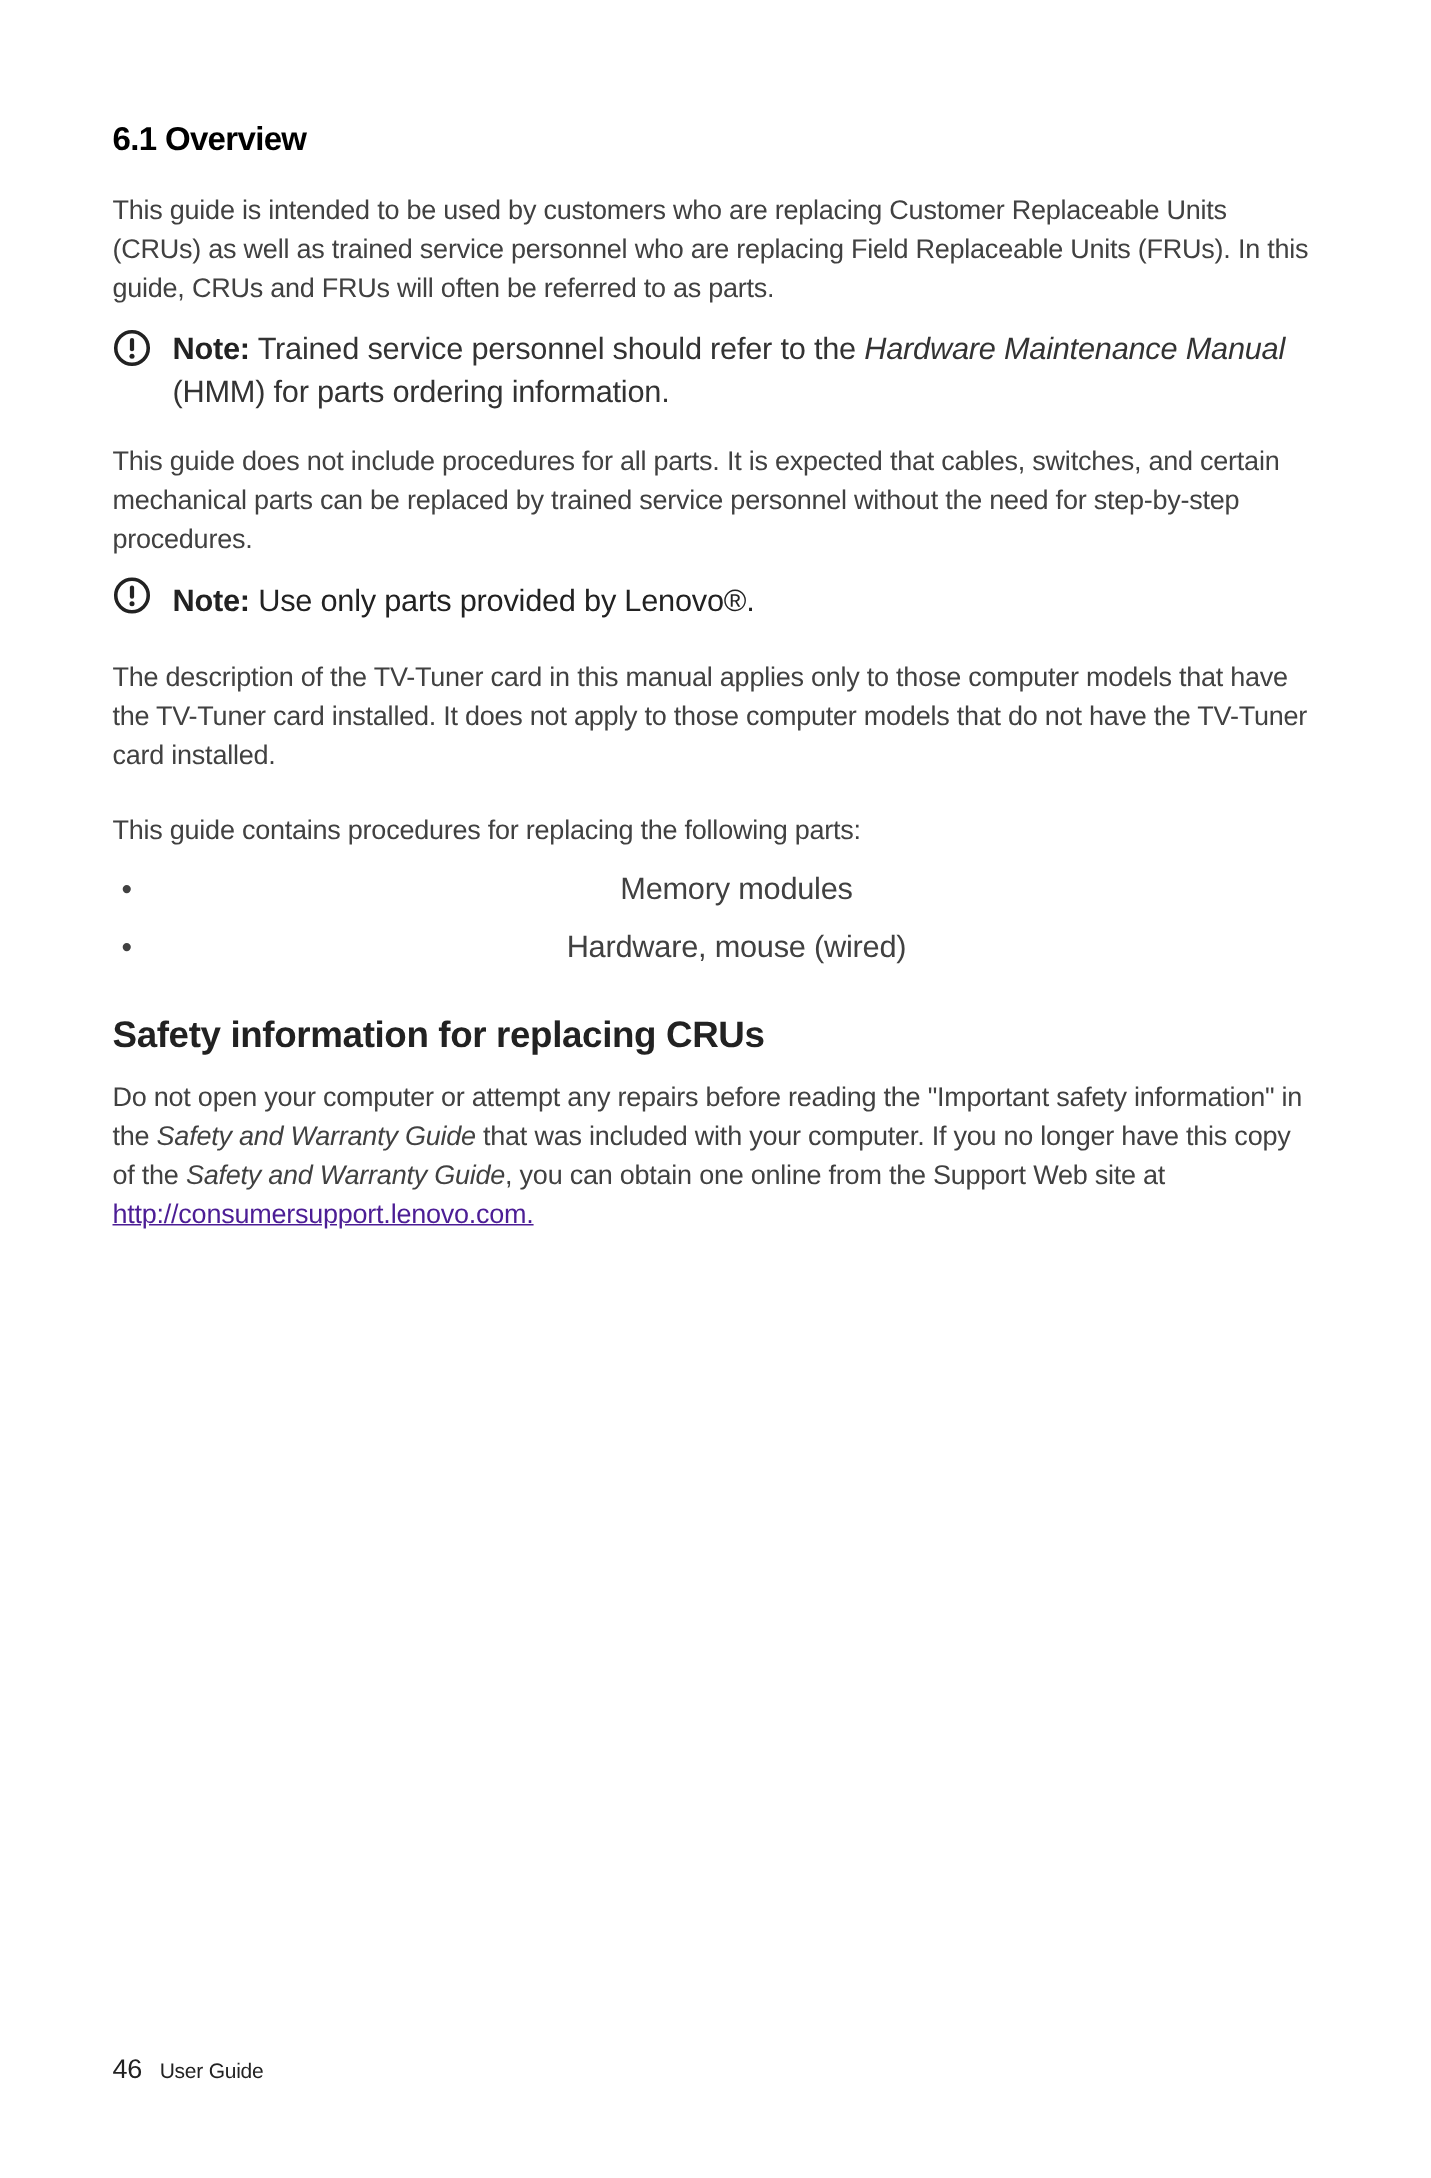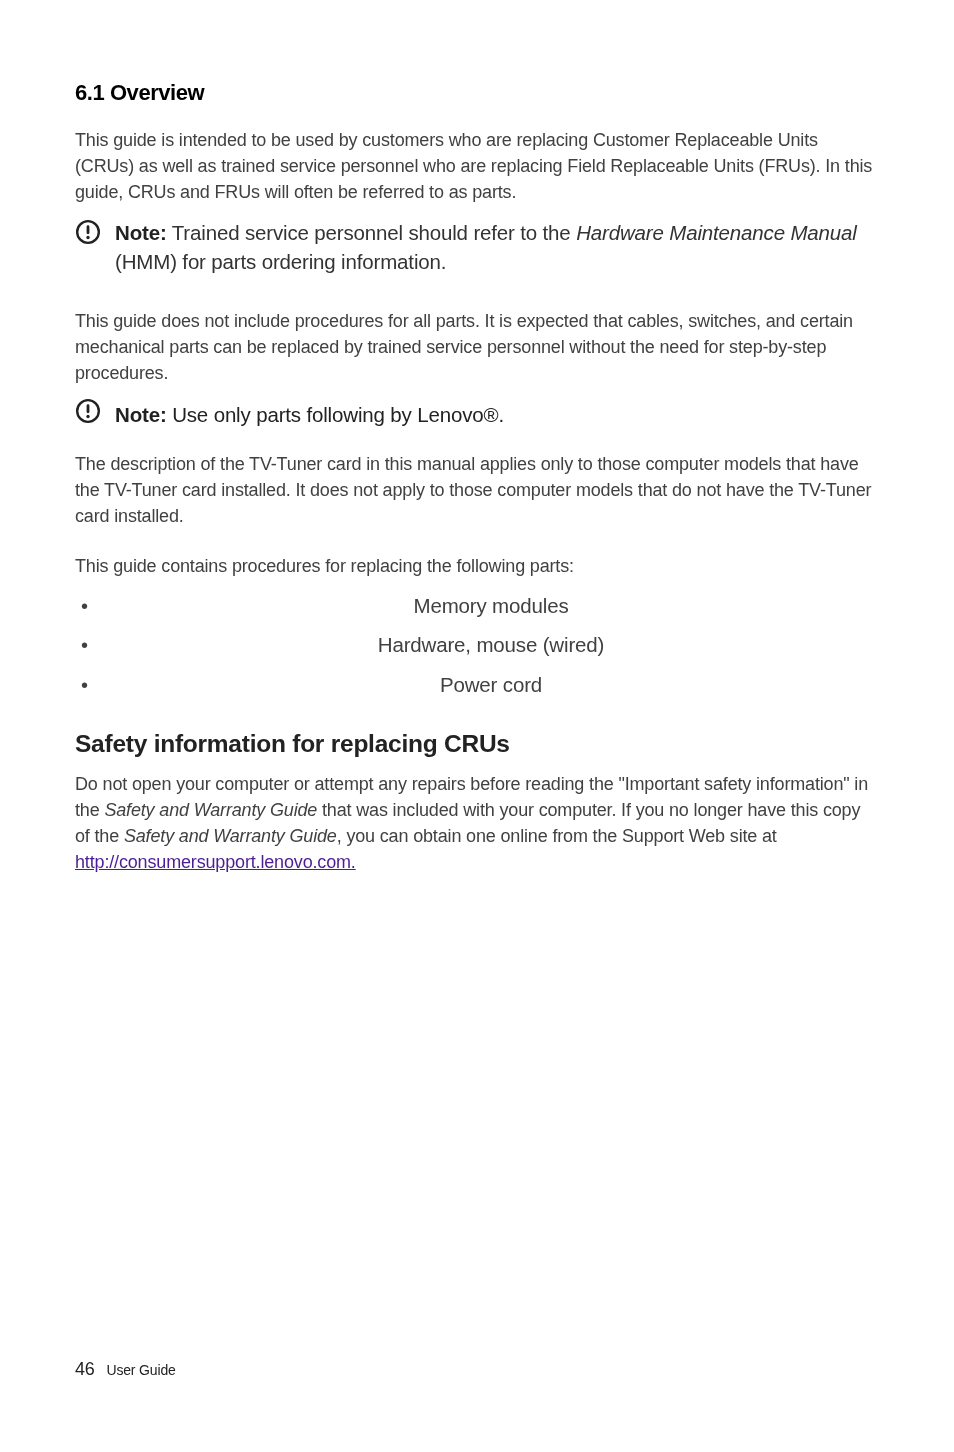--- a/index.html
+++ b/index.html
@@ -28,21 +28,21 @@
       font-size: 18px;
       line-height: 1.44;
       color: #414141;
       margin-bottom: 12px;
       font-weight: 300;
     }
     .note-block {
       display: flex;
       align-items: flex-start;
       margin-top: 10px;
-      margin-bottom: 32px;
+      margin-bottom: 18px;
       font-size: 20.5px;
       line-height: 1.44;
       color: #333;
       justify-content: flex-end;
     }
     .note-icon {
       flex-shrink: 0;
       margin-right: 12px;
       margin-top: 1px;
     }
@@ -87,21 +87,21 @@
       margin-top: 14px;
       margin-bottom: 14px;
       letter-spacing: -0.01em;
     }
     .link {
       text-decoration: underline;
       color: #4c1d95;
     }
     .footer {
       position: absolute;
-      bottom: 72px;
+      bottom: 62px;
       left: 75px;
       font-size: 14px;
       color: #333;
       margin-top: 32px;
     }
     .footer .page-number {
       font-size: 18px;
       margin-right: 8px;
       color: #222;
     }
@@ -152,34 +152,33 @@
 
 <div class="note-inline">
   <span class="note-icon">
     <svg width="26" height="26" viewBox="0 0 24 24" fill="none">
       <circle cx="12" cy="12" r="10" stroke="#222" stroke-width="2.2"></circle>
       <rect x="10.7" y="5.8" width="2.6" height="8.2" rx="1.3" fill="#222"></rect>
       <circle cx="12" cy="17.1" r="1.55" fill="#222"></circle>
     </svg>
   </span>
   <span class="note-text">
-    <span class="note-label">Note:</span><span> Use only parts following by Lenovo®.</span>
+    <span class="note-label">Note:</span><span> Use only parts provided by Lenovo®.</span>
   </span>
 </div>
 
 <p class="paragraph">The description of the TV-Tuner card in this manual applies only to those computer models that have the TV-Tuner card installed. It does not apply to those computer models that do not have the TV-Tuner card installed.</p>
 
 <div class="spacer"></div>
 
 <p class="paragraph">This guide contains procedures for replacing the following parts:</p>
 
 <ul class="bullet-list">
   <li>Memory modules</li>
   <li>Hardware, mouse (wired)</li>
-  <li>Power cord</li>
 </ul>
 
 <h2 class="sub-heading">Safety information for replacing CRUs</h2>
 
 <p class="paragraph">
   <span>Do not open your computer or attempt any repairs before reading the "Important safety information" in the </span><span class="italic">Safety and Warranty Guide</span><span> that was included with your computer. If you no longer have this copy of the </span><span class="italic">Safety and Warranty Guide</span><span>, you can obtain one online from the Support Web site at </span><br><span class="link">http://consumersupport.lenovo.com.</span>
 </p>
 
 <div class="footer">
   <span class="page-number">46</span>

